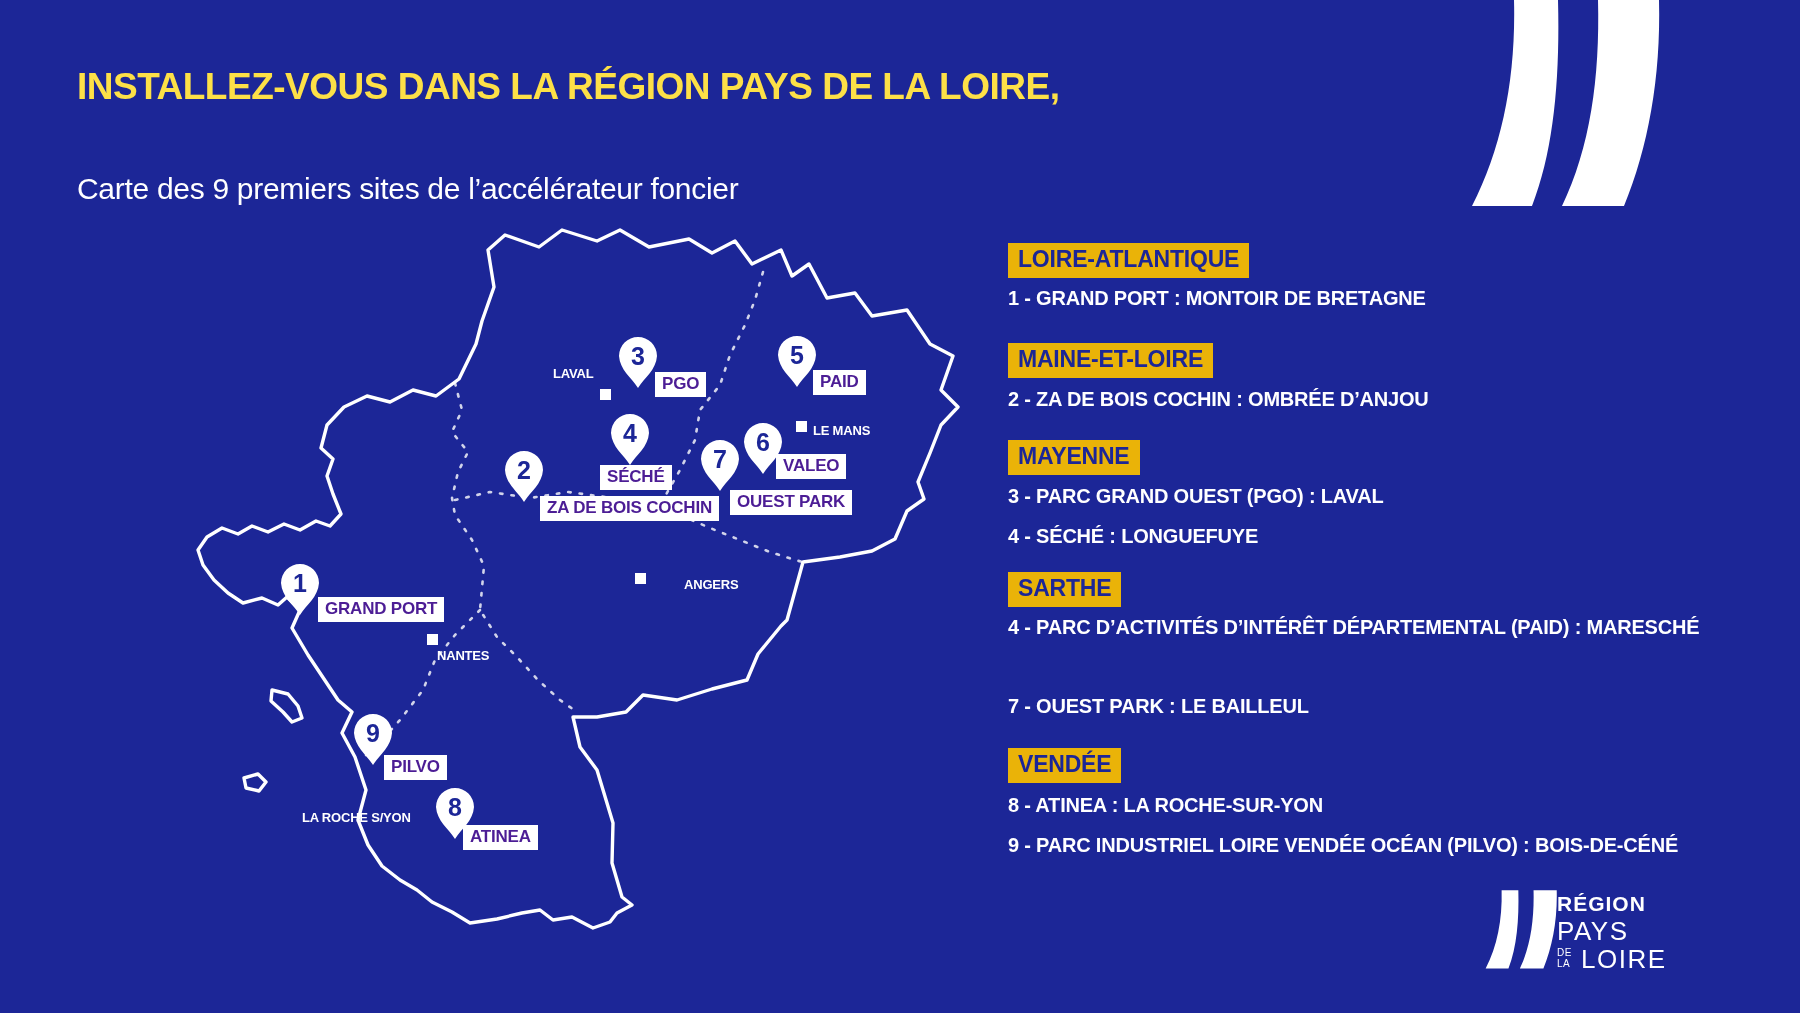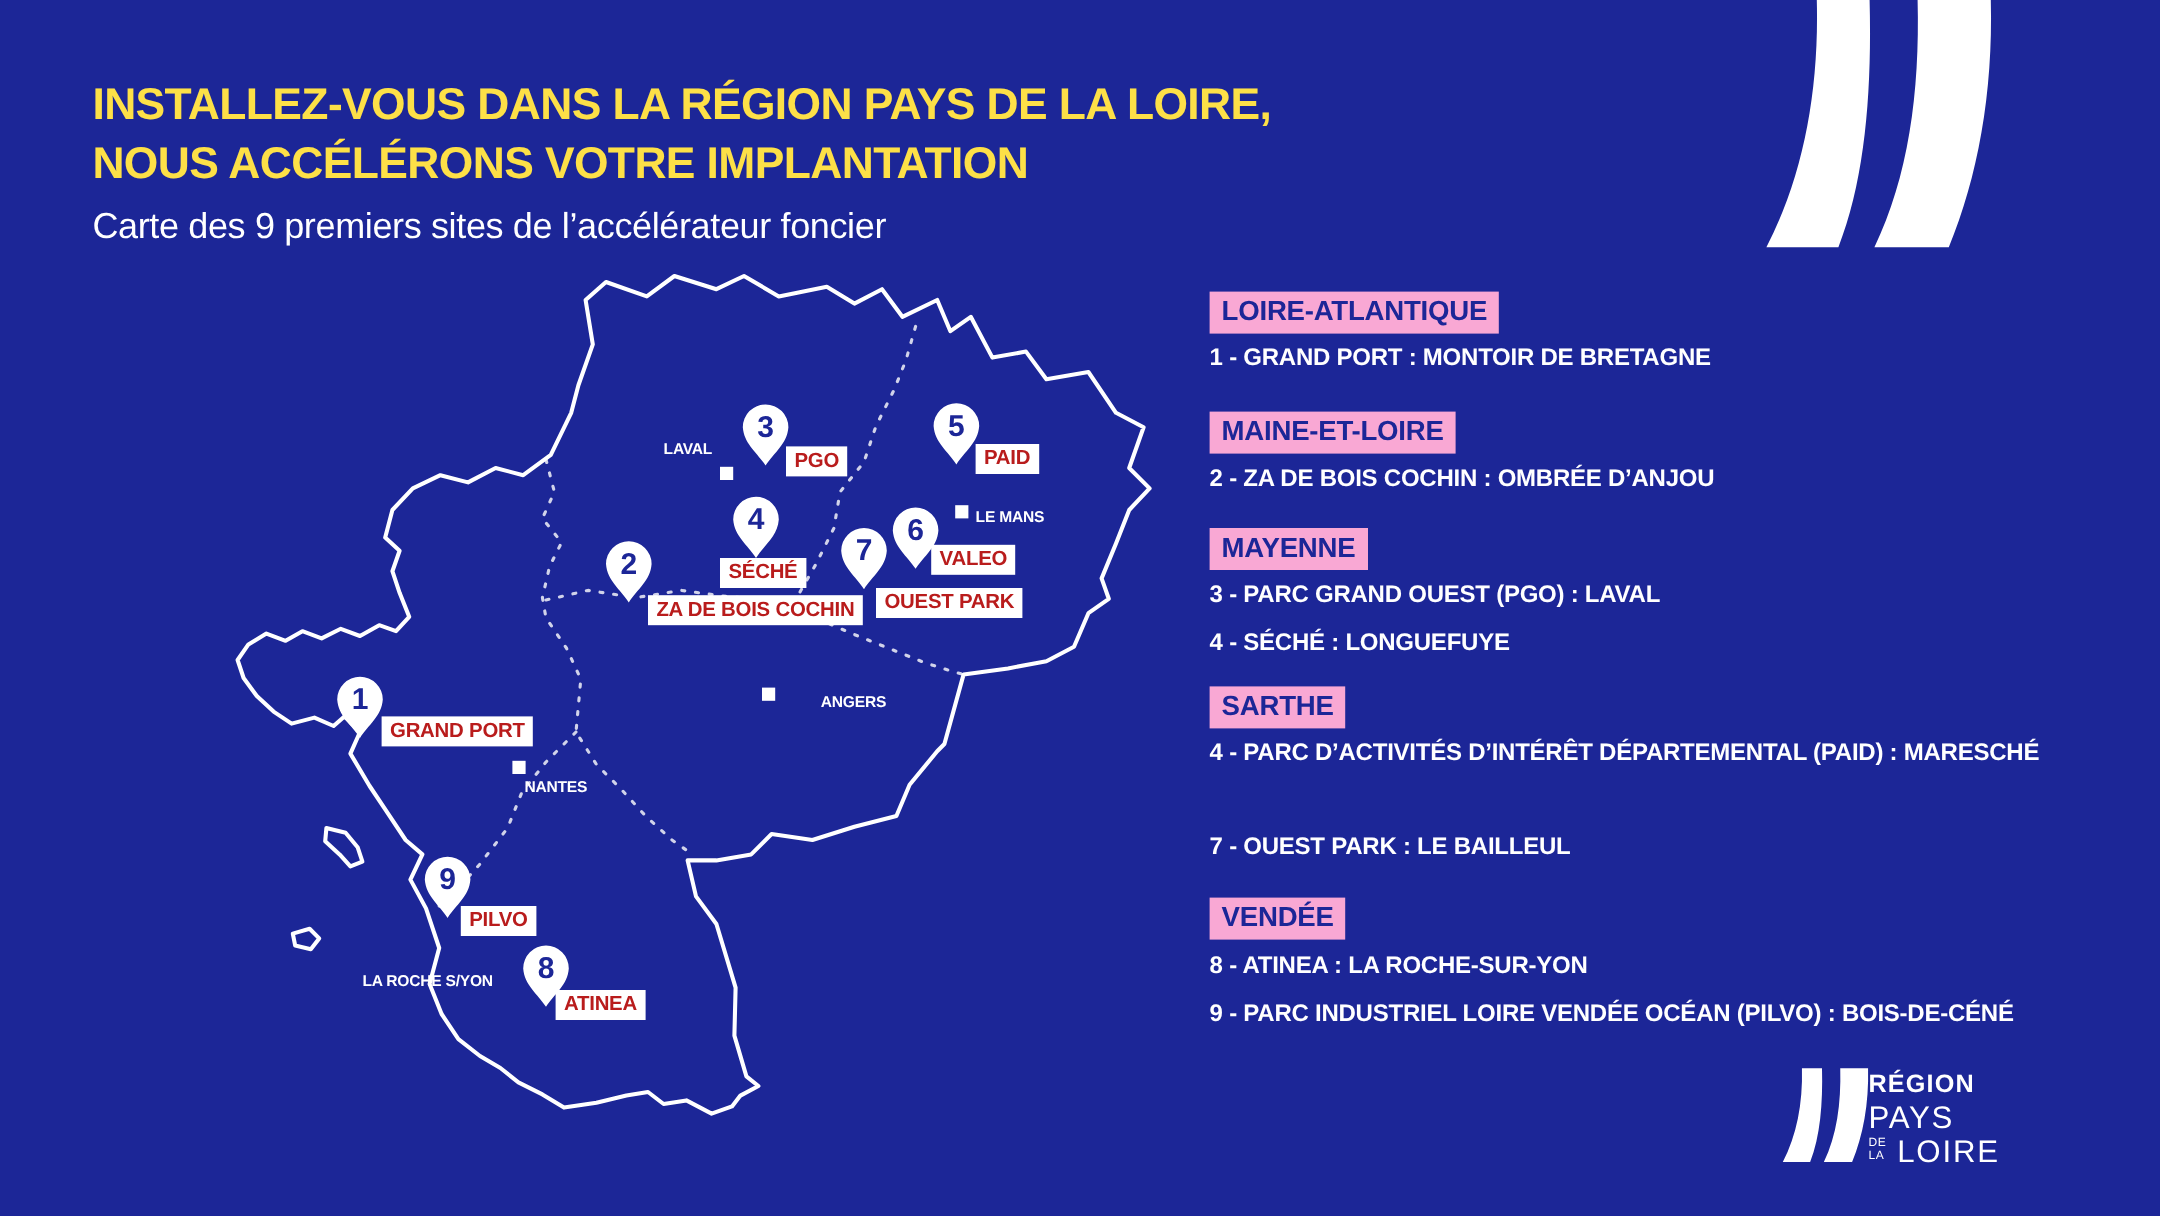--- a/index.html
+++ b/index.html
@@ -11,48 +11,47 @@
   .subtitle{position:absolute;left:77px;top:172px;font-size:30px;font-weight:400;
             letter-spacing:-0.3px;color:#fff;}
   
   .map-svg{position:absolute;left:0;top:0;z-index:1;}
   
   .pin{position:absolute;width:44px;height:54px;z-index:3;}
   .pin svg{position:absolute;left:0;top:0;}
   .pin-num{position:absolute;left:0;top:3px;width:44px;height:34px;line-height:34px;
            text-align:center;font-size:25px;font-weight:bold;color:#1c2697;}
   
-  .site-label{position:absolute;background:#fff;color:#b91c1c;font-size:17px;font-weight:bold;
+  .site-label{position:absolute;background:#fff;color:#4c1d95;font-size:17px;font-weight:bold;
               letter-spacing:-0.2px;padding:2px 7px 3px;white-space:nowrap;z-index:4;}
   
   .city-sq{position:absolute;width:11px;height:11px;background:#fff;z-index:2;}
   .city-name{position:absolute;font-size:13px;font-weight:bold;letter-spacing:-0.2px;
              color:#fff;white-space:nowrap;z-index:2;}
   
-  .legend-header{position:absolute;left:1008px;background:#f9a8d4;color:#1c2697;font-size:23px;
+  .legend-header{position:absolute;left:1008px;background:#eab308;color:#1c2697;font-size:23px;
                  font-weight:bold;letter-spacing:-0.2px;padding:3px 10px 5px;white-space:nowrap;z-index:2;}
   .legend-item{position:absolute;left:1008px;font-size:20px;font-weight:bold;letter-spacing:-0.2px;
                color:#fff;white-space:nowrap;z-index:2;}
   
   .logo-top{position:absolute;left:1465px;top:0;z-index:2;}
   .logo-bottom-mark{position:absolute;left:1483px;top:890px;z-index:2;}
   .logo-text{position:absolute;color:#fff;white-space:nowrap;z-index:2;}
   .lt-region{left:1557px;top:892px;font-size:21px;font-weight:bold;letter-spacing:1px;}
   .lt-pays{left:1557px;top:916px;font-size:26px;font-weight:400;letter-spacing:1.5px;}
   .lt-dela{left:1557px;top:947px;font-size:10px;font-weight:400;line-height:11px;letter-spacing:0.5px;}
   .lt-loire{left:1581px;top:944px;font-size:26px;font-weight:400;letter-spacing:1.5px;}
 </style>
 </head>
 <body>
 
 <div class="canvas">
 
   <div class="title">
     <div>INSTALLEZ-VOUS DANS LA RÉGION PAYS DE LA LOIRE,</div>
-    <div>NOUS ACCÉLÉRONS VOTRE IMPLANTATION</div>
   </div>
   <div class="subtitle">Carte des 9 premiers sites de l’accélérateur foncier</div>
 
   <svg class="map-svg" width="1800" height="1013" viewBox="0 0 1800 1013">
     <g fill="none" stroke="rgba(255,255,255,0.8)" stroke-width="2.6" stroke-linecap="round" stroke-linejoin="round" stroke-dasharray="2.5 9">
       <path d="M455,383 L462,410 452,432 468,452 458,472 452,498 455,515 472,540 484,566 480,610 497,637 517,657 538,680 560,700 577,712"></path>
       <path d="M455,500 L490,492 530,498 568,492 605,497 640,500 658,505"></path>
       <path d="M763,272 L755,300 745,325 730,355 720,385 700,410 695,440 680,470 660,505"></path>
       <path d="M660,505 L680,515 710,528 740,540 770,552 795,560 803,562"></path>
       <path d="M480,610 L455,635 435,660 423,690 400,720 382,740 366,755"></path>

